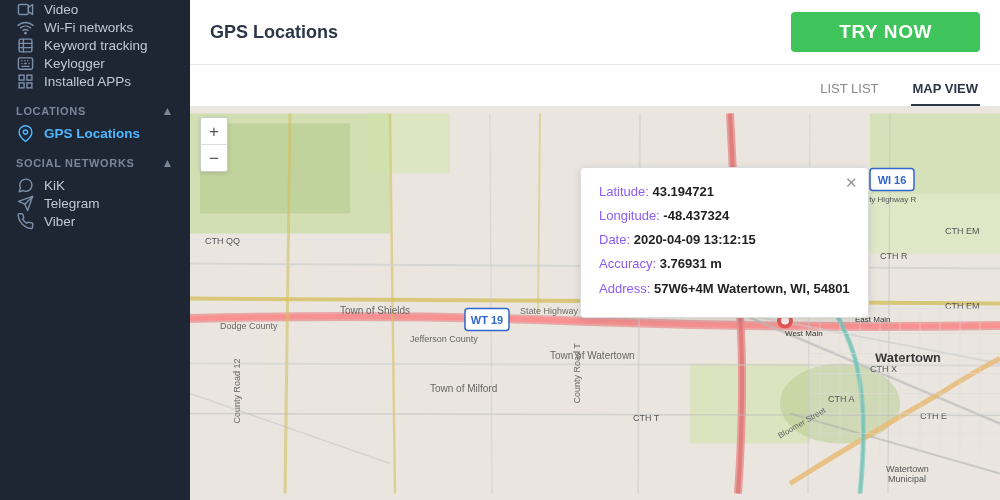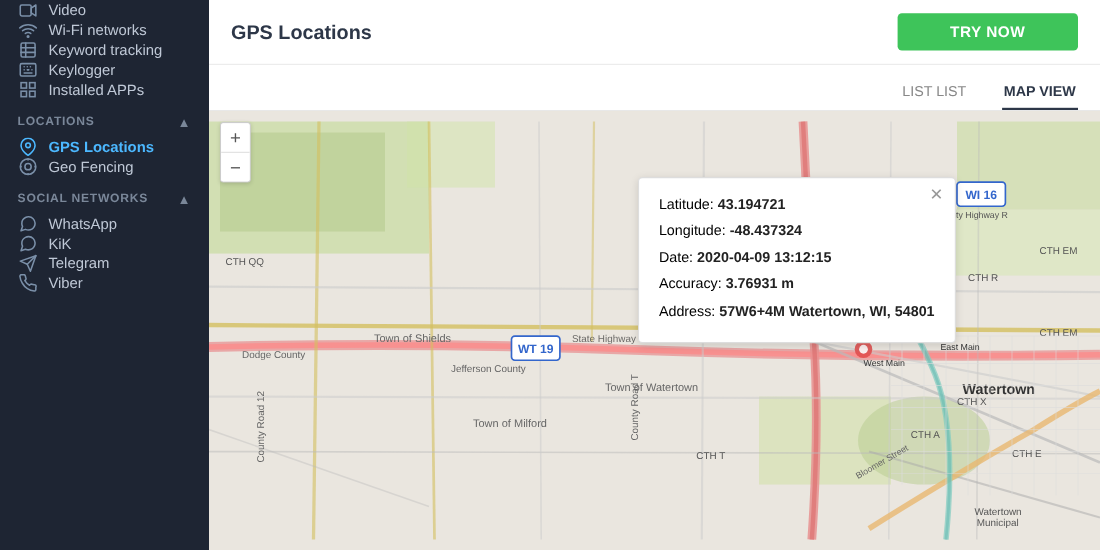--- a/index.html
+++ b/index.html
@@ -67,21 +67,21 @@
       font-size: 18px;
       font-weight: 600;
       color: #2d3748;
     }
     #try-now-btn {
       background: #3ec45a;
       color: #fff;
       border: none;
       border-radius: 4px;
       padding: 9px 48px;
-      font-size: 14px;
+      font-size: 19px;
       font-weight: 700;
       cursor: pointer;
       letter-spacing: 0.03em;
     }
 
     
     #view-tabs {
       display: flex;
       justify-content: flex-end;
       align-items: center;
@@ -178,21 +178,21 @@
       cursor: pointer;
       font-size: 15px;
       color: #999;
       background: none;
       border: none;
     }
     #info-popup .info-row {
       margin-bottom: 4px;
       line-height: 1.55;
     }
-    #info-popup .info-label { color: #000000; }
+    #info-popup .info-label { color: #8b5cf6; }
     #info-popup .info-value { color: #222; font-weight: 700; }
   </style>
 </head>
 <body>
 
 <div id="sidebar">
 
   <div class="sidebar-item">
     <span class="icon">
       <svg width="17" height="17" viewBox="0 0 24 24" fill="none" stroke="#7a8fa8" stroke-width="2" stroke-linecap="round" stroke-linejoin="round">
@@ -257,47 +257,26 @@
   <div class="sidebar-item active">
     <span class="icon">
       <svg width="17" height="17" viewBox="0 0 24 24" fill="none" stroke="#4cb8ff" stroke-width="2" stroke-linecap="round" stroke-linejoin="round">
           <path d="M21 10c0 7-9 13-9 13s-9-6-9-13a9 9 0 0 1 18 0z"></path>
           <circle cx="12" cy="10" r="3"></circle>
         </svg>
     </span>
     <span style="color:#4cb8ff;font-weight:600;">GPS Locations</span>
   </div>
 
-  <div class="sidebar-item">
-    <span class="icon">
-      <svg width="17" height="17" viewBox="0 0 24 24" fill="none" stroke="#7a8fa8" stroke-width="2">
-          <circle cx="12" cy="12" r="10"></circle>
-          <circle cx="12" cy="12" r="4"></circle>
-          <line x1="12" y1="2" x2="12" y2="4"></line>
-          <line x1="12" y1="20" x2="12" y2="22"></line>
-          <line x1="2" y1="12" x2="4" y2="12"></line>
-          <line x1="20" y1="12" x2="22" y2="12"></line>
-        </svg>
-    </span>
-    <span>Geo Fencing</span>
-  </div>
 
   <div class="sidebar-section-header">
     <span>SOCIAL NETWORKS</span>
     <span class="chevron">▲</span>
   </div>
 
-  <div class="sidebar-item">
-    <span class="icon">
-      <svg width="17" height="17" viewBox="0 0 24 24" fill="none" stroke="#7a8fa8" stroke-width="2" stroke-linecap="round" stroke-linejoin="round">
-          <path d="M21 11.5a8.38 8.38 0 0 1-.9 3.8 8.5 8.5 0 0 1-7.6 4.7 8.38 8.38 0 0 1-3.8-.9L3 21l1.9-5.7a8.38 8.38 0 0 1-.9-3.8 8.5 8.5 0 0 1 4.7-7.6 8.38 8.38 0 0 1 3.8-.9h.5a8.48 8.48 0 0 1 8 8v.5z"></path>
-        </svg>
-    </span>
-    <span>WhatsApp</span>
-  </div>
 
   <div class="sidebar-item">
     <span class="icon">
       <svg width="17" height="17" viewBox="0 0 24 24" fill="none" stroke="#7a8fa8" stroke-width="2" stroke-linecap="round" stroke-linejoin="round">
           <path d="M21 11.5a8.38 8.38 0 0 1-.9 3.8 8.5 8.5 0 0 1-7.6 4.7 8.38 8.38 0 0 1-3.8-.9L3 21l1.9-5.7a8.38 8.38 0 0 1-.9-3.8 8.5 8.5 0 0 1 4.7-7.6 8.38 8.38 0 0 1 3.8-.9h.5a8.48 8.48 0 0 1 8 8v.5z"></path>
         </svg>
     </span>
     <span>KiK</span>
   </div>
 

